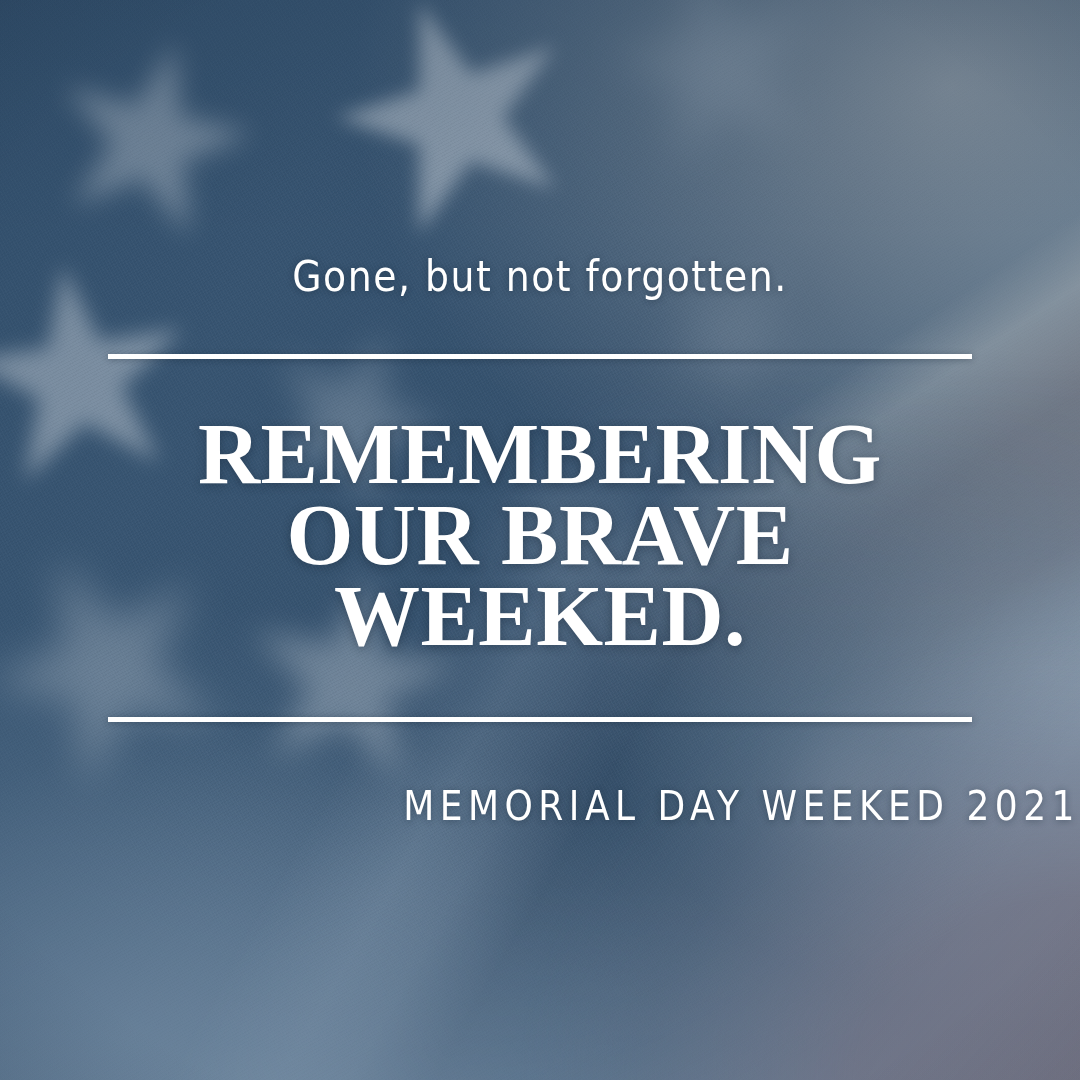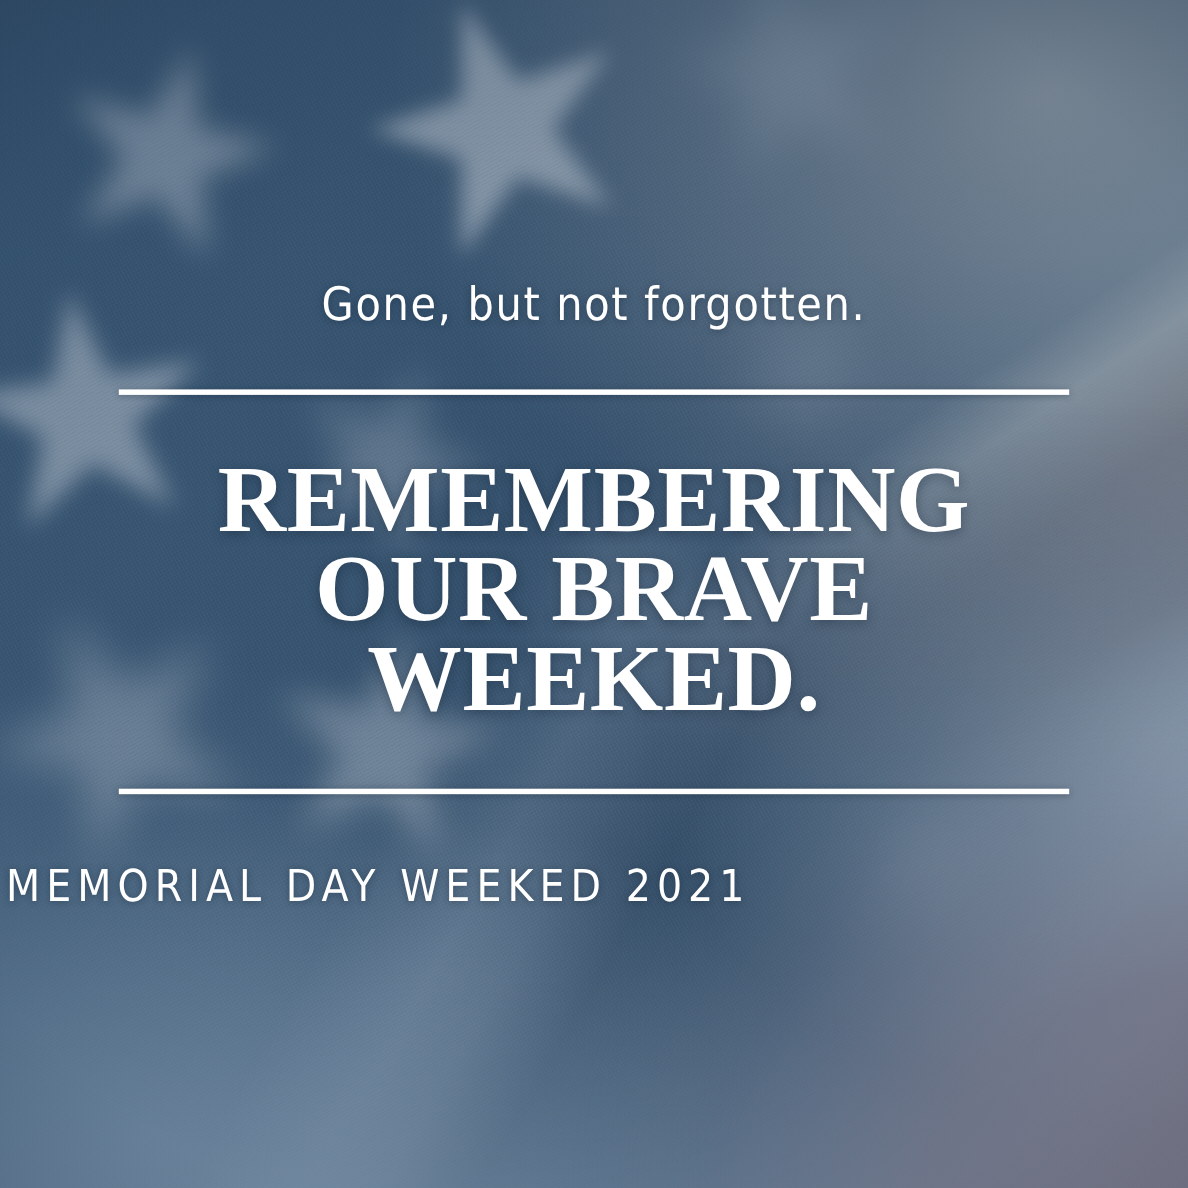--- a/index.html
+++ b/index.html
@@ -181,21 +181,21 @@
     letter-spacing: 0.5px;
     text-shadow: 0 2px 10px rgba(16,30,46,0.38);
   }
   .headline .hl-line { display: block; white-space: nowrap; }
 
   .footer {
     position: absolute;
     top: 783px;
     left: 0;
     width: 1080px;
-    text-align: left;
+    text-align: right;
     color: #ffffff;
     font-family: "DejaVu Sans Condensed", "Liberation Sans Narrow", "Liberation Sans", sans-serif;
     font-size: 40px;
     font-weight: 300;
     letter-spacing: 5.5px;
     text-indent: 5.5px;
     text-shadow: 0 1px 7px rgba(16,30,46,0.40);
     white-space: nowrap;
   }
 </style>

